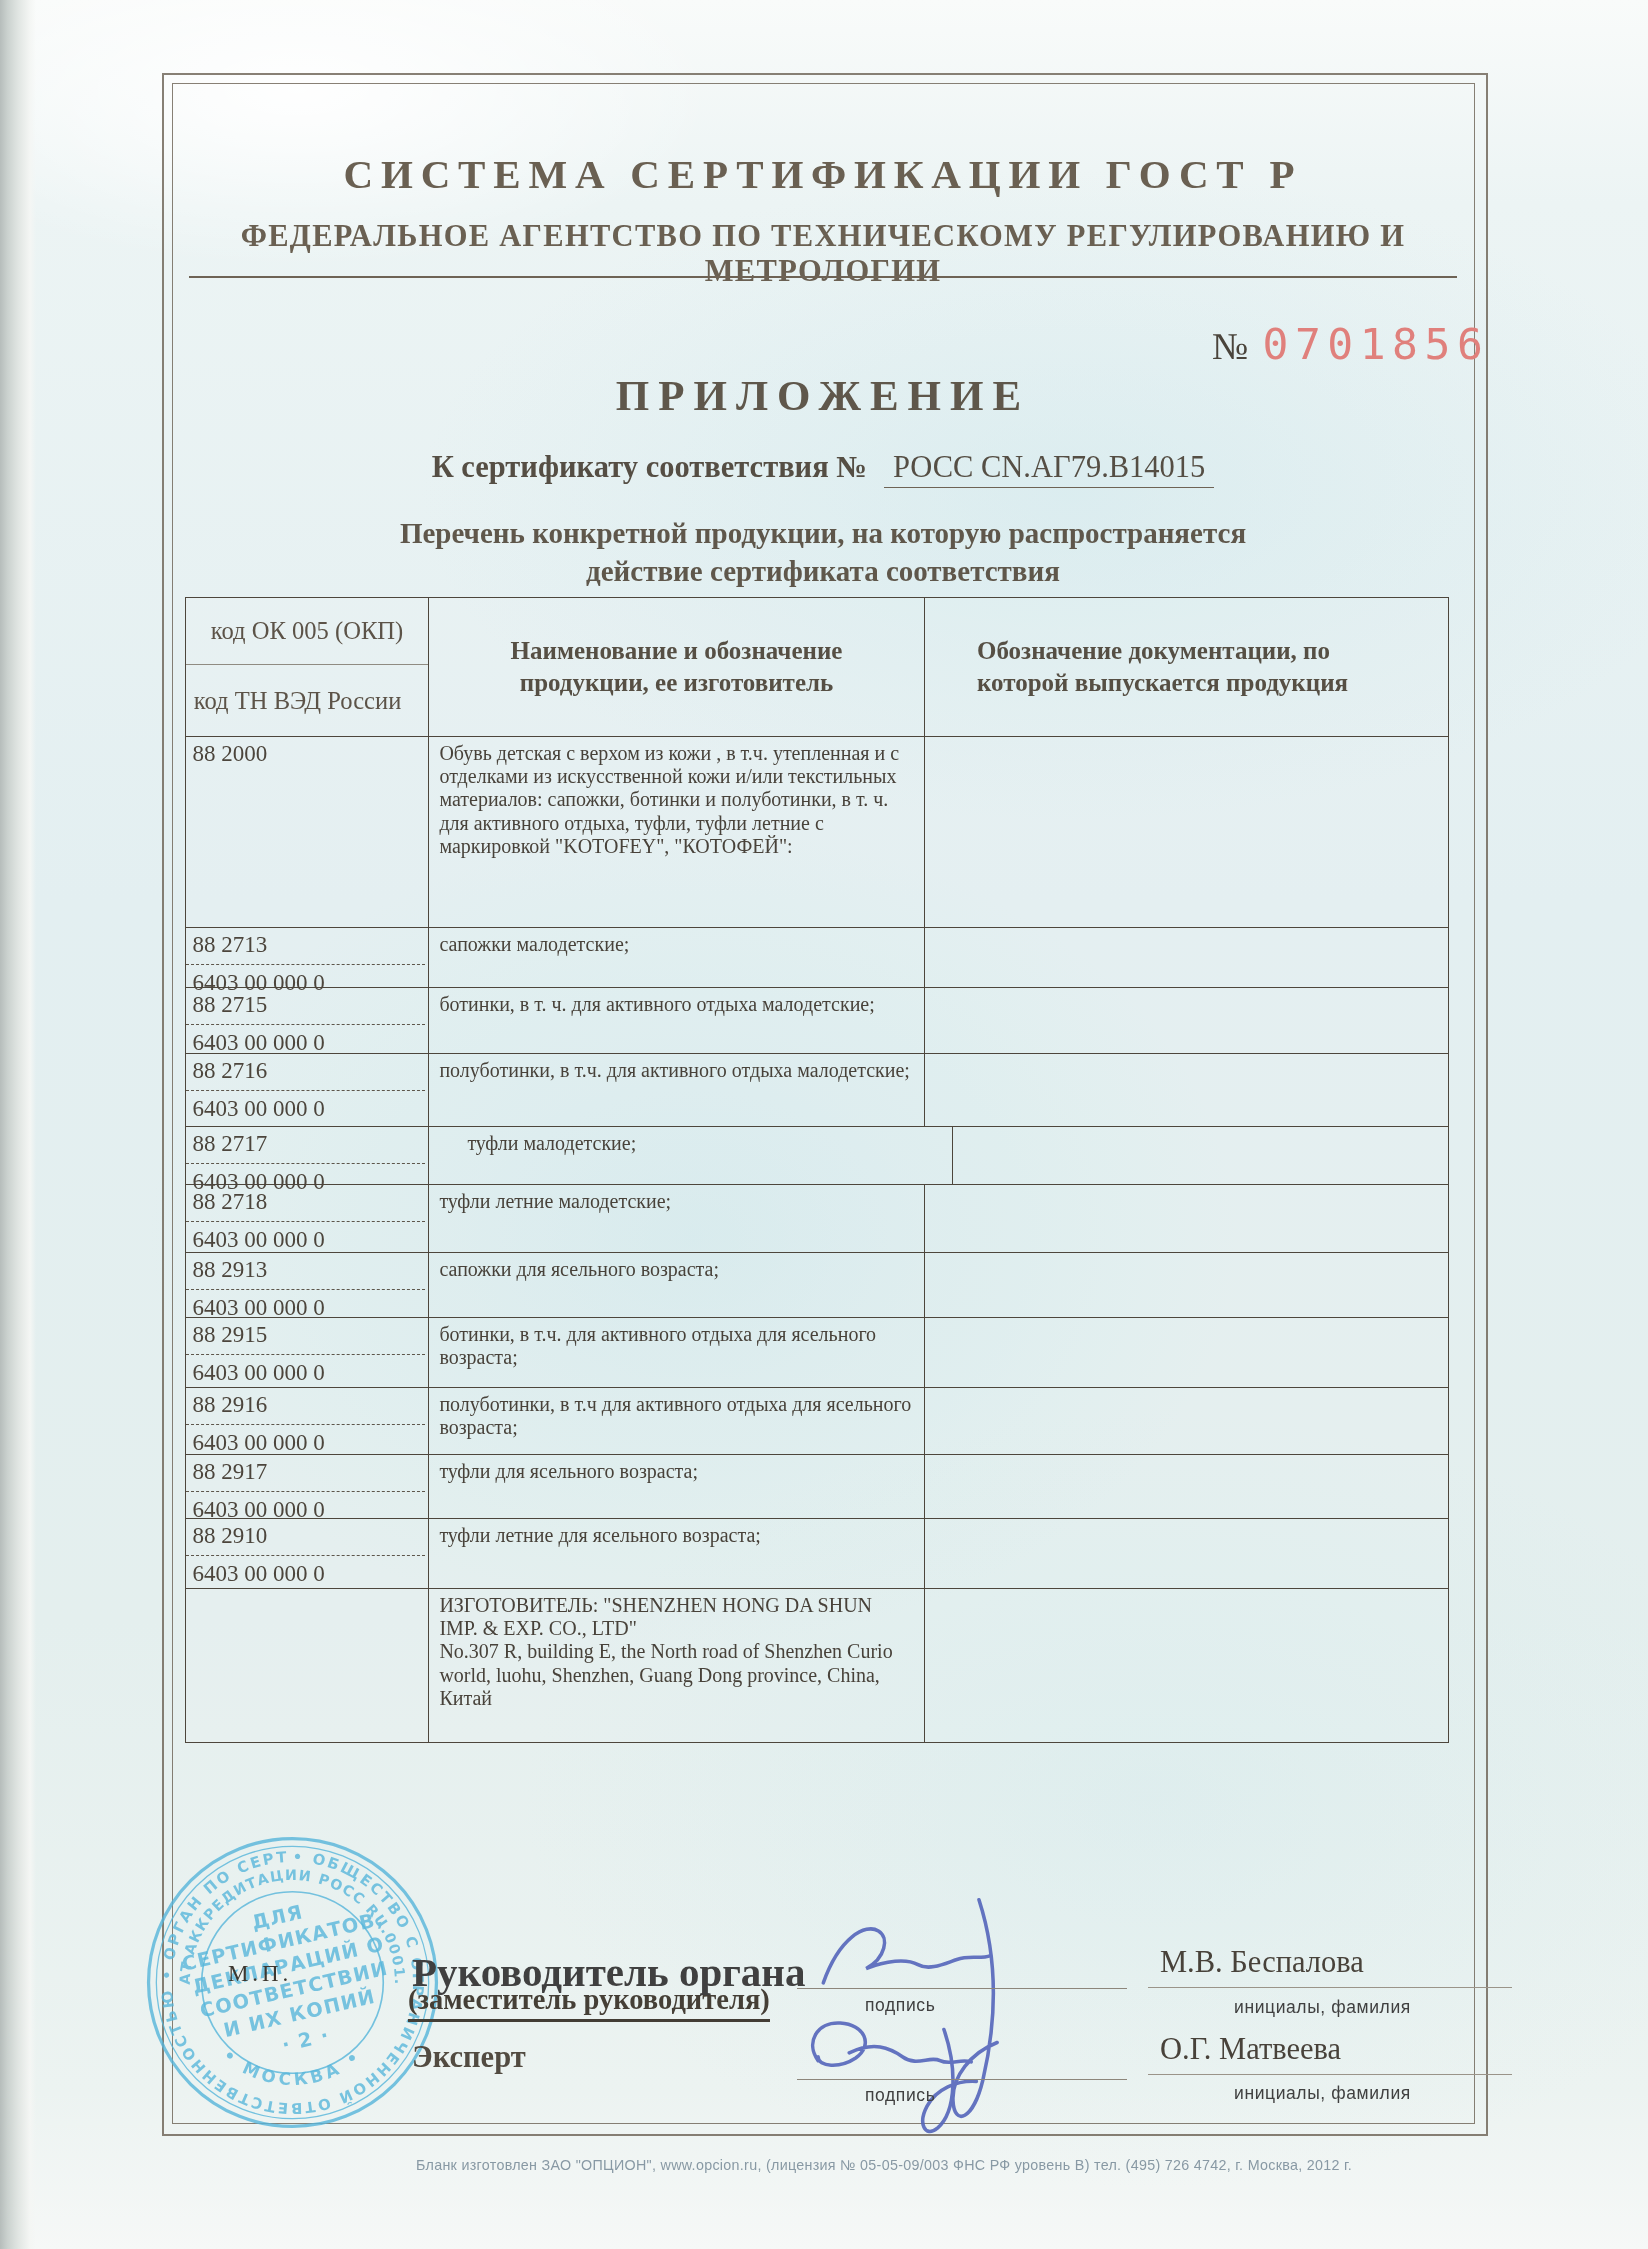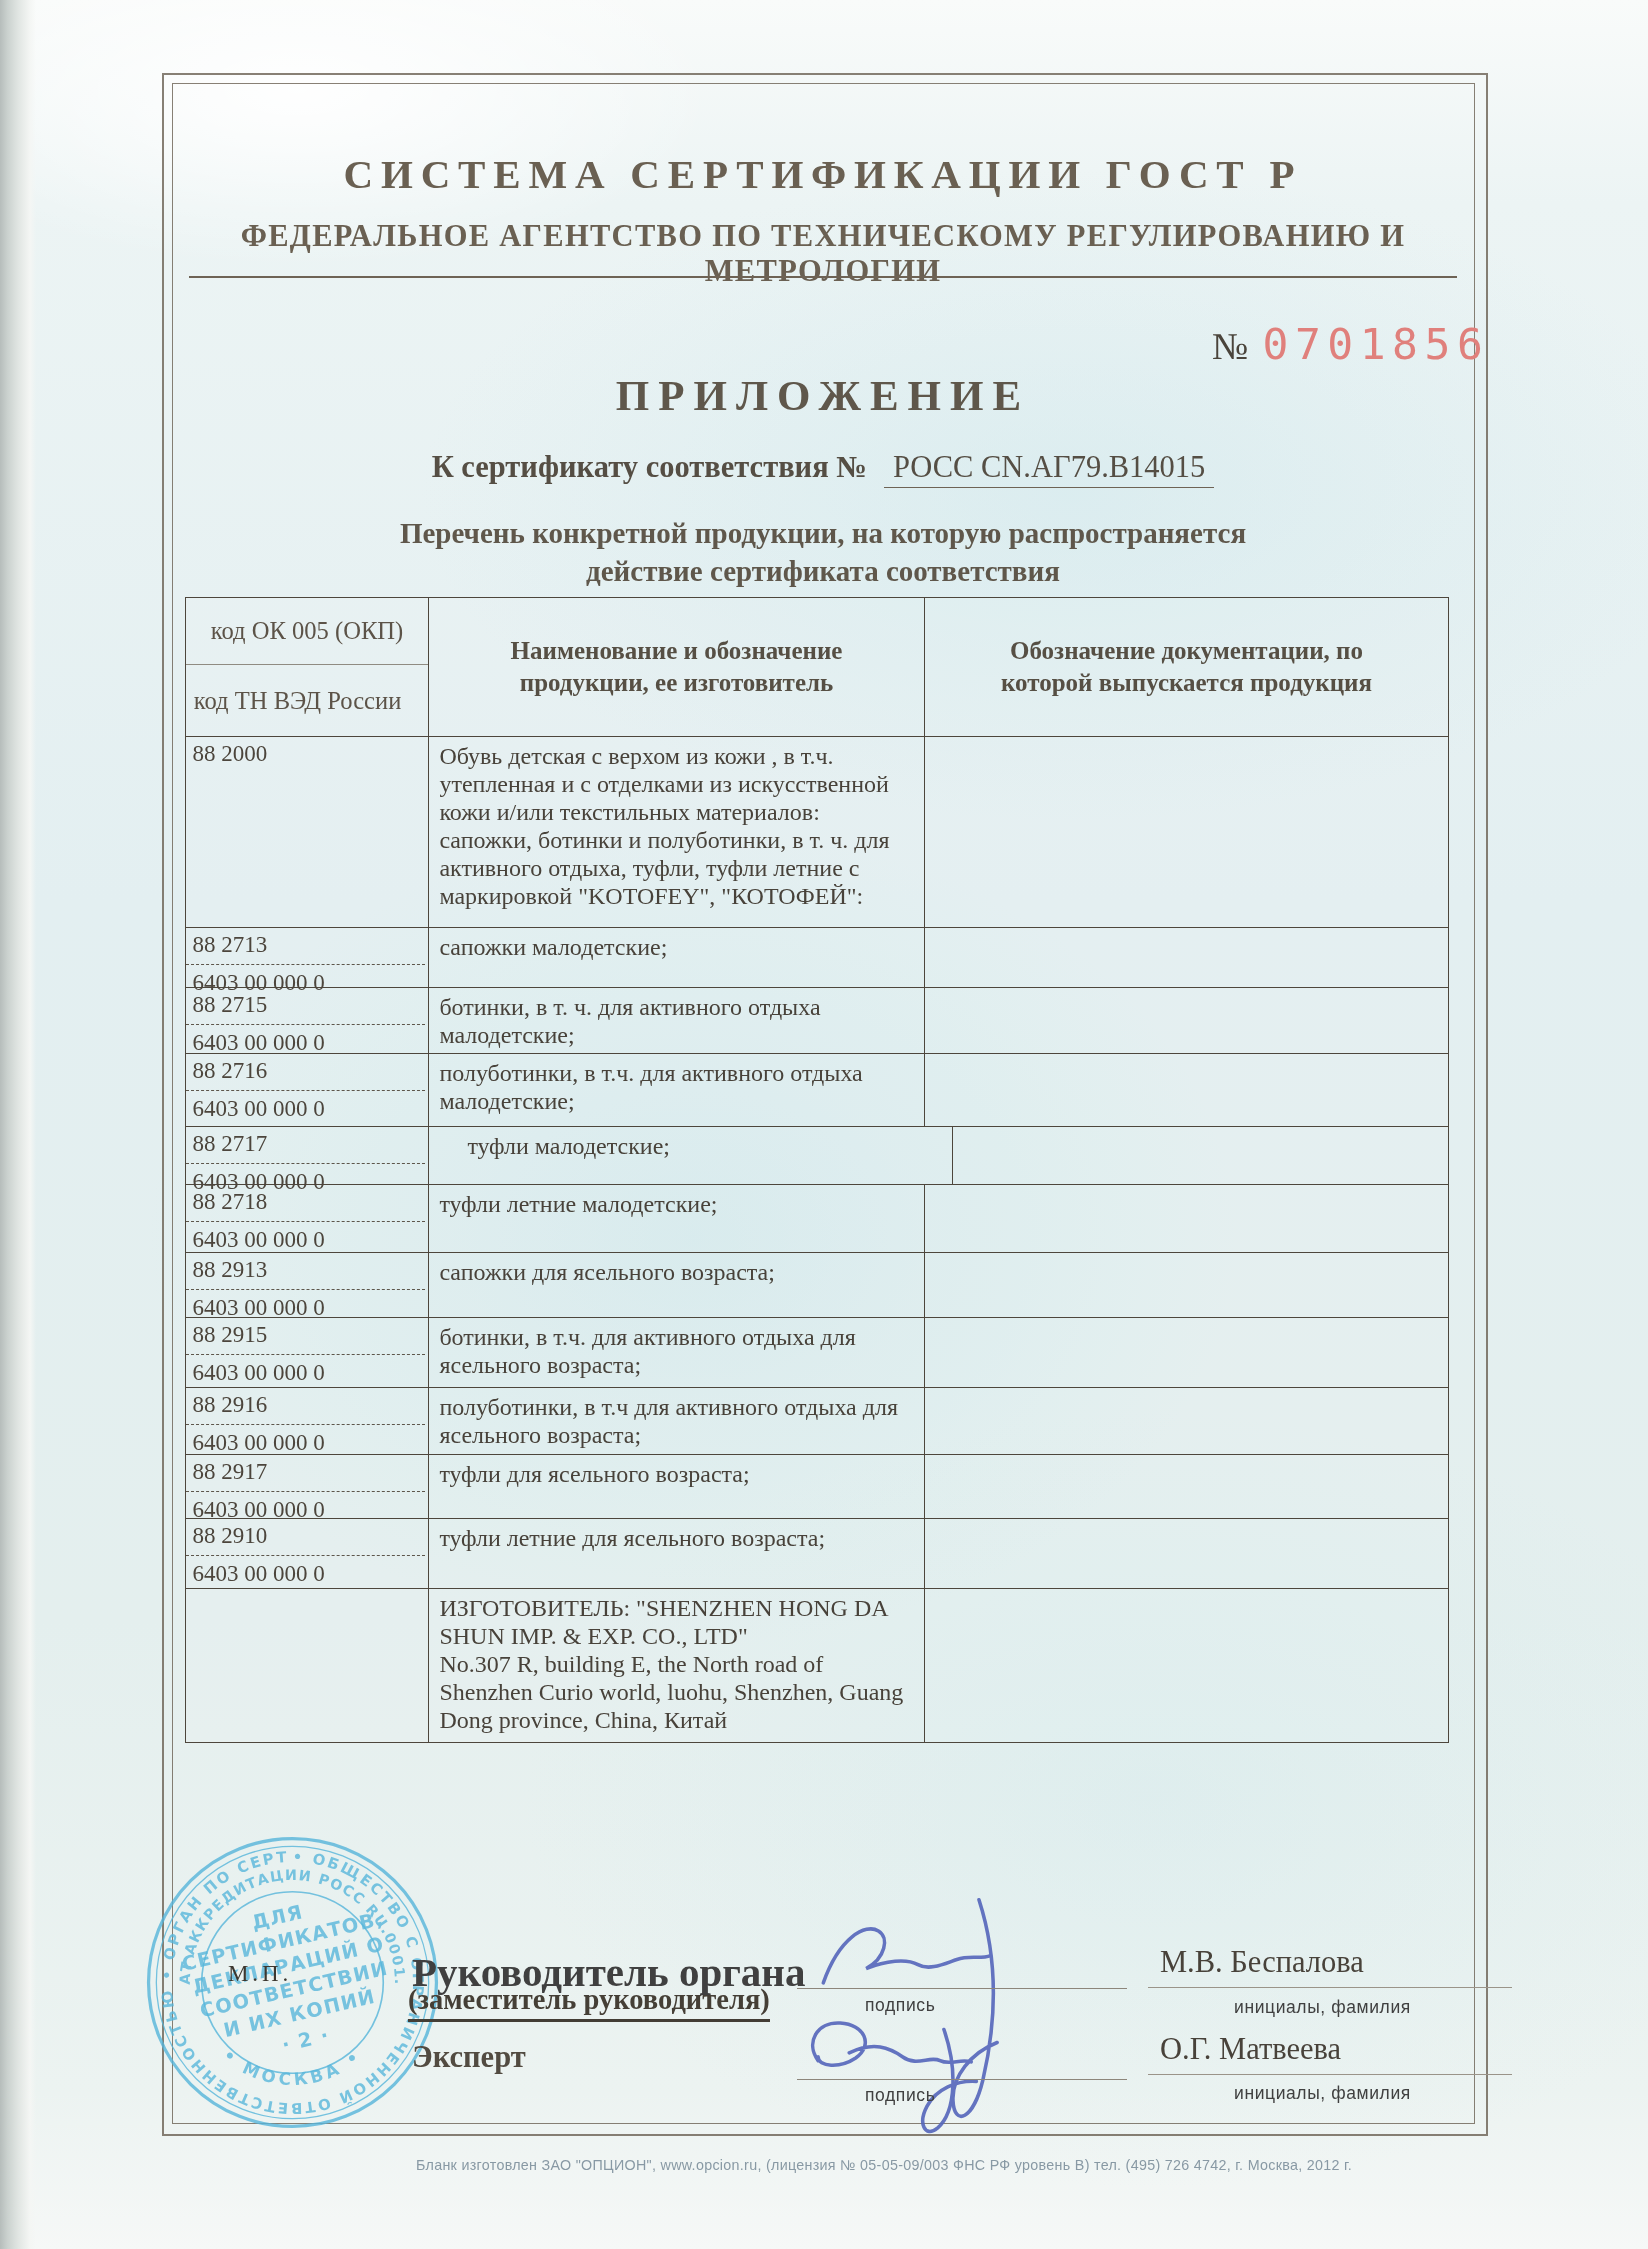--- a/index.html
+++ b/index.html
@@ -45,28 +45,28 @@
   .subtitle2{top:555px;font-size:29px;font-weight:bold;color:#5f574b;}
 
   
   .cert-table{position:absolute;left:185px;top:597px;width:1264px;border:1.9px solid #4d463c;box-sizing:border-box;background:rgba(255,255,255,.06);}
   .cert-table *{box-sizing:border-box;}
   .thead{display:flex;height:139px;border-bottom:1.9px solid #4d463c;}
   .th-codes{width:243px;border-right:1.3px solid #4d463c;display:flex;flex-direction:column;}
   .th-codes .htop{flex:0 0 67px;border-bottom:1.3px solid rgba(106,96,82,.7);display:flex;align-items:center;justify-content:center;font-size:24.6px;color:#5c5348;}
   .th-codes .hbottom{flex:1;display:flex;align-items:center;padding-left:7.8px;font-size:24.6px;color:#5c5348;}
   .th-name{width:496px;border-right:1.3px solid #4d463c;display:flex;align-items:center;justify-content:center;text-align:center;font-size:25px;font-weight:700;line-height:1.3;padding:0 39px;color:#564f44;}
-  .th-doc{flex:1;display:flex;align-items:center;justify-content:center;text-align:center;font-size:25px;font-weight:700;line-height:1.3;padding:0 52px;color:#564f44;}
+  .th-doc{flex:1;display:flex;align-items:center;justify-content:center;text-align:left;font-size:25px;font-weight:700;line-height:1.3;padding:0 52px;color:#564f44;}
 
   .trow{display:flex;border-bottom:1.3px solid #4d463c;overflow:visible;}
   .tbody .trow:last-child{border-bottom:none;}
   .cell{overflow:visible;}
   .cell-codes{width:243px;border-right:1.3px solid #4d463c;padding:3.9px 5.2px 0 6.5px;font-size:23px;line-height:1.16;color:#4c453c;}
   .code-dash{border-top:1.3px dashed #5d564b;margin:5.8px -2.6px 4.5px -6.5px;}
-  .cell-desc{width:496px;border-right:1.3px solid #4d463c;padding:4.5px 10.4px 0 10.4px;font-size:24px;line-height:1.17;color:#48423a;}
+  .cell-desc{width:496px;border-right:1.3px solid #4d463c;padding:4.5px 10.4px 0 10.4px;font-size:20px;line-height:1.17;color:#48423a;}
   .cell-desc.multiline{white-space:pre-line;}
   .cell-doc{flex:1;}
   .tbody .trow:nth-child(1){height:191px;}
   .tbody .trow:nth-child(2){height:60px;}
   .tbody .trow:nth-child(3){height:66px;}
   .tbody .trow:nth-child(4){height:73px;}
   .tbody .trow:nth-child(5){height:58px;gap:28px;}
   .tbody .trow:nth-child(6){height:68px;}
   .tbody .trow:nth-child(7){height:65px;}
   .tbody .trow:nth-child(8){height:70px;}

